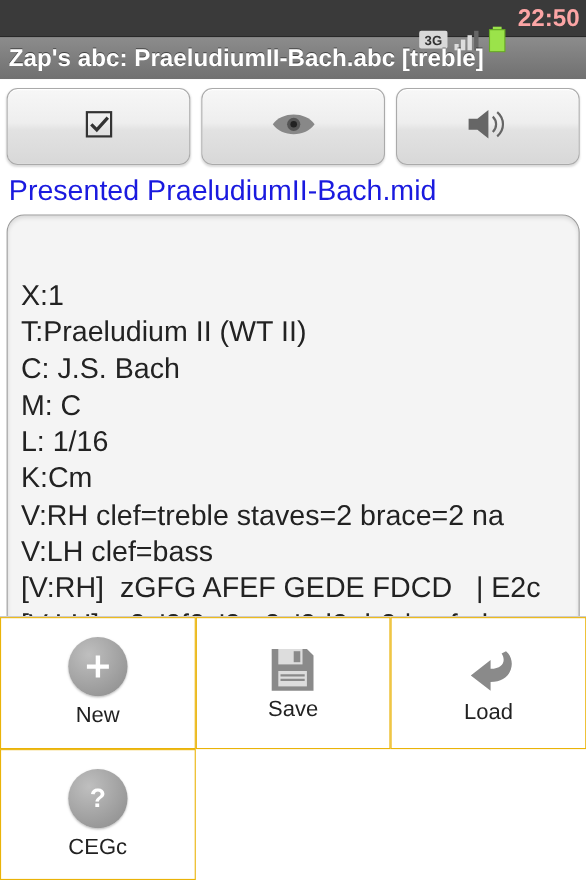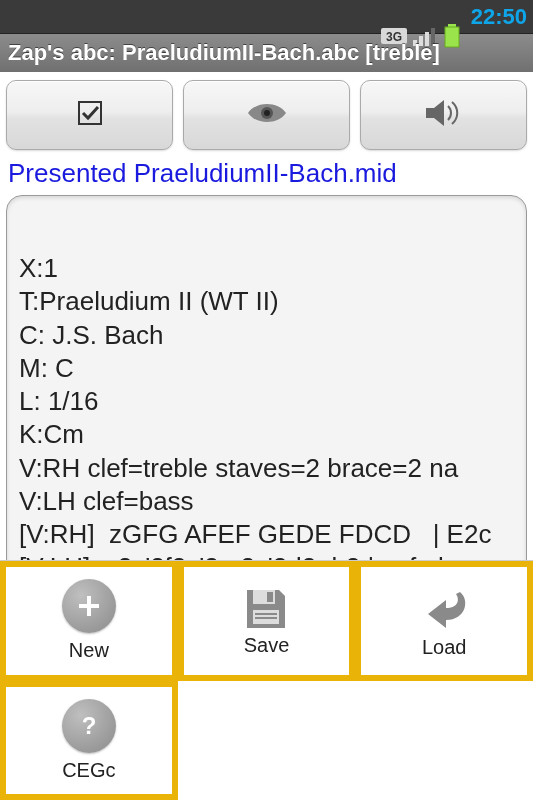--- a/index.html
+++ b/index.html
@@ -1,41 +1,41 @@
 <!DOCTYPE html>
 <html><head>
 <meta charset="utf-8">
 <style>
   * { box-sizing: border-box; }
   html, body { margin:0; padding:0; width:533px; height:800px; font-family: Arial, Helvetica, sans-serif; background:#fff; overflow:hidden; }
   
   
   .statusbar { height:34px; background:#3a3a3a; display:flex; align-items:center; justify-content:flex-end; padding:0 6px; gap:6px; border-bottom:1px solid #222; }
   .status-icon { display:flex; align-items:center; justify-content:center;margin-top:38px; }
-  .status-time { color:#0ea5e9; font-size:22px; font-weight:bold; margin-left:4px; }
+  .status-time { color:#fca5a5; font-size:22px; font-weight:bold; margin-left:4px; }
   
   
   .titlebar { height:38px; background:linear-gradient(#8c8c8c,#707070); display:flex; align-items:center; padding:0 8px; }
   .titlebar-text { color:#fff; font-size:22px; font-weight:bold; text-shadow:0 -1px 0 rgba(0,0,0,.5); white-space:nowrap; overflow:hidden; }
   
   
   .toolbar { display:flex; gap:10px; padding:8px 6px 6px; background:#fff; }
   .tb-btn { flex:1; height:70px; border-radius:10px; border:1px solid #aaa; background:linear-gradient(#f7f7f7 0%, #eeeeee 45%, #e2e2e2 55%, #d8d8d8 100%); display:flex; align-items:center; justify-content:center; box-shadow:inset 0 1px 0 #fff, 0 1px 2px rgba(0,0,0,.15); }
   
   
   .status-msg { padding:2px 8px 4px; color:#1a1adf; font-size:26px; }
   
   
   .textarea-wrap { margin:2px 6px 0; border:1px solid #999; border-radius:16px; background:#f4f4f4; box-shadow:inset 0 2px 4px rgba(0,0,0,.12); height:540px; overflow:hidden; }
   .textarea { font-size:26px; color:#222; line-height:1.28; padding:10px 12px; white-space:pre; font-family:Arial, Helvetica, sans-serif;margin-top:46px; }
   .faded { color:#c8c8c8; }
   
   
   .menu { position:absolute; left:0; right:0; bottom:0; height:240px; background:#fff; display:grid; grid-template-columns:repeat(3,1fr); grid-template-rows:repeat(2,1fr); border-top:1px solid #ccc; }
-  .menu-item { display:flex; flex-direction:column; align-items:center; justify-content:center; border:6px solid #eab308; }
+  .menu-item { display:flex; flex-direction:column; align-items:center; justify-content:center; border:1px solid #eab308; }
   .menu-icon { width:54px; height:54px; border-radius:50%; background:radial-gradient(circle at 35% 30%, #bfbfbf, #8a8a8a); display:flex; align-items:center; justify-content:center; margin-bottom:6px; box-shadow:0 1px 2px rgba(0,0,0,.25); }
   .menu-label { font-size:20px; color:#222; }
   .save-shape { width:50px; height:50px; display:flex; align-items:center; justify-content:center; }
 </style>
 </head>
 <body>
 
 <div class="statusbar">
   <span class="status-icon">
     <svg width="26" height="20" viewBox="0 0 26 20">

